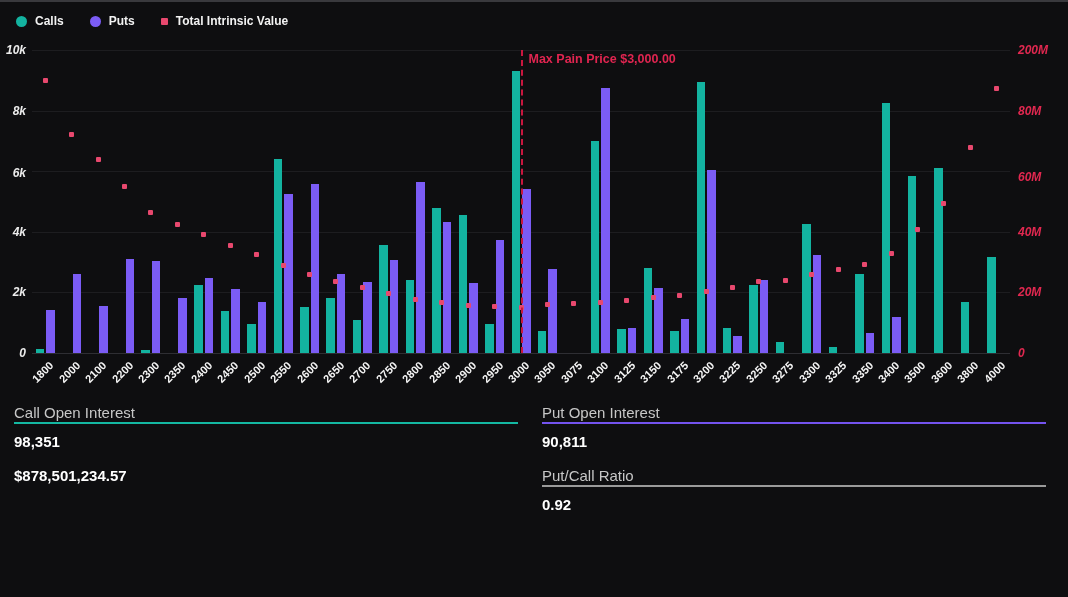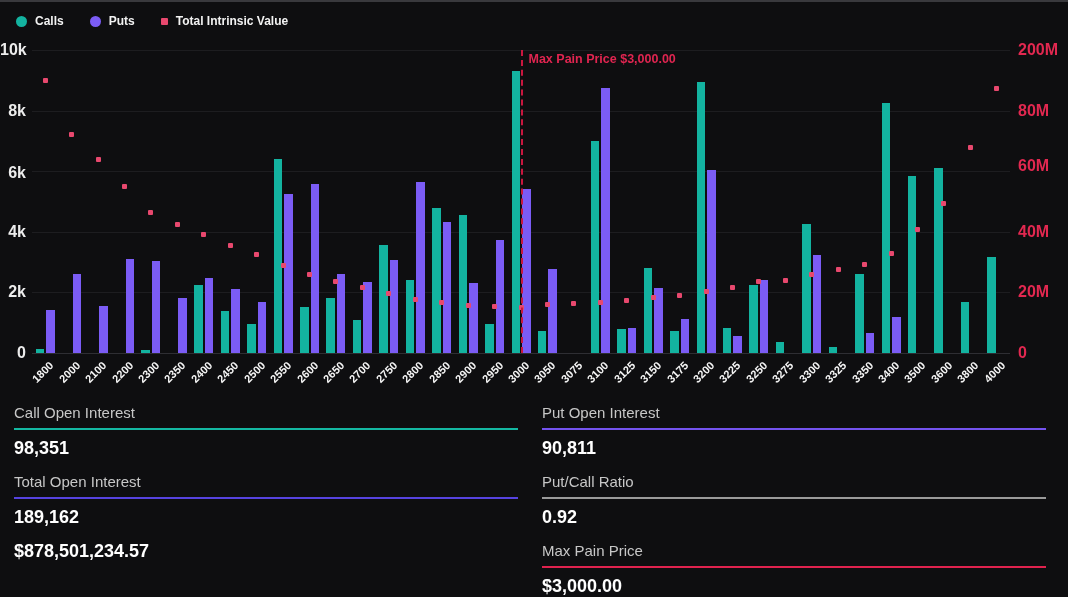--- a/index.html
+++ b/index.html
@@ -11,34 +11,34 @@
   .legend{position:absolute;left:16px;top:12px;display:flex;align-items:center;gap:26px;z-index:5;}
   .legend-item{display:flex;align-items:center;gap:8px;cursor:pointer;}
   .legend-item .swatch{display:inline-block;}
   .legend-item .swatch.circle{width:11px;height:11px;border-radius:50%;}
   .legend-item .swatch.square{width:7px;height:7px;border-radius:1px;}
   .legend-item .lg-label{color:#f2f2f2;font-size:12px;font-weight:700;}
 
   .plot{position:absolute;left:32px;top:48px;width:978px;height:303px;}
   .gridline{position:absolute;left:0;width:100%;height:1px;background:#1d1d20;}
   .gridline.base{background:#2e2e33;}
-  .ytick{position:absolute;font-size:16px;font-weight:700;line-height:14px;}
+  .ytick{position:absolute;font-size:12px;font-weight:700;line-height:14px;font-style:italic;}
   .ytick.left{left:0;width:26px;text-align:right;color:#ececec;}
   .ytick.right{left:1018px;width:46px;text-align:left;}
   .bar{position:absolute;bottom:0;}
   .dot{position:absolute;width:5px;height:5px;border-radius:1px;}
   .xtick{position:absolute;width:72px;text-align:right;color:#f5f5f5;font-size:11px;font-weight:700;transform:rotate(-45deg);transform-origin:100% 0;white-space:nowrap;}
   .maxpain-line{position:absolute;top:0;bottom:0;width:0;border-left:2px dashed #c9173f;}
   .maxpain-label{position:absolute;top:2px;font-size:12.5px;font-weight:700;color:#e02550;white-space:nowrap;}
 
   
   .summary{position:absolute;left:0;top:395px;width:1068px;box-sizing:border-box;display:grid;grid-template-columns:1fr 1fr;column-gap:24px;padding:7px 22px 0 14px;}
   .stat{margin-bottom:16px;}
-  .stat-label{color:#c7c7c7;font-size:15px;line-height:18px;padding-bottom:6px;border-bottom:2px solid #555;}
-  .stat-value{color:#ffffff;font-size:18px;font-weight:600;line-height:18px;margin-top:9px;}
+  .stat-label{color:#c7c7c7;font-size:15px;line-height:18px;border-bottom:2px solid #555;}
+  .stat-value{color:#ffffff;font-size:15px;font-weight:600;line-height:18px;margin-top:9px;}
 </style>
 </head>
 <body>
 
 <div class="app">
   <div class="chart-region">
     <div class="legend">
         <div class="legend-item">
           <span class="swatch circle" style="background: rgb(19, 179, 160);"></span>
           <span class="lg-label">Calls</span>
@@ -161,21 +161,21 @@
         <div class="dot" style="background: rgb(232, 72, 110); left: 962.284px; top: 35.981px;"></div>
         <div class="maxpain-line" style="left: 488.5px;"></div>
       </div>
   <div class="ytick left" style="top: 344px;">0</div>
       <div class="ytick right" style="top: 344px; color: rgb(226, 40, 80);">0</div>
       <div class="ytick left" style="top: 283.4px;">2k</div>
       <div class="ytick right" style="top: 283.4px; color: rgb(226, 40, 80);">20M</div>
       <div class="ytick left" style="top: 222.8px;">4k</div>
       <div class="ytick right" style="top: 222.8px; color: rgb(226, 40, 80);">40M</div>
       <div class="ytick left" style="top: 164px;">6k</div>
-      <div class="ytick right" style="top: 157px; color: rgb(226, 40, 80);">60M</div>
+      <div class="ytick right" style="top: 168px; color: rgb(226, 40, 80);">60M</div>
       <div class="ytick left" style="top: 101.6px;">8k</div>
       <div class="ytick right" style="top: 101.6px; color: rgb(226, 40, 80);">80M</div>
       <div class="ytick left" style="top: 41px;">10k</div>
       <div class="ytick right" style="top: 41px; color: rgb(226, 40, 80);">200M</div>
       <div class="xtick" style="left: -24.7838px; top: 357px;">1800</div>
       <div class="xtick" style="left: 1.64865px; top: 357px;">2000</div>
       <div class="xtick" style="left: 28.0811px; top: 357px;">2100</div>
       <div class="xtick" style="left: 54.5135px; top: 357px;">2200</div>
       <div class="xtick" style="left: 80.9459px; top: 357px;">2300</div>
       <div class="xtick" style="left: 107.378px; top: 357px;">2350</div>
@@ -211,35 +211,27 @@
       <div class="xtick" style="left: 900.351px; top: 357px;">3800</div>
       <div class="xtick" style="left: 926.784px; top: 357px;">4000</div>
     </div>
   <div class="summary">
     <div class="col">
         <div class="stat">
           <div class="stat-label" style="border-bottom-color: rgb(20, 184, 162);">Call Open Interest</div>
           <div class="stat-value">98,351</div>
         </div>
         <div class="stat">
-          <div class="stat-label" style="border-bottom-color: rgb(86, 67, 224);">Total Open Interest</div>
-          <div class="stat-value">189,162</div>
-        </div>
-        <div class="stat">
           <div class="stat-value">$878,501,234.57</div>
         </div>
       </div>
     <div class="col">
         <div class="stat">
           <div class="stat-label" style="border-bottom-color: rgb(116, 83, 239);">Put Open Interest</div>
           <div class="stat-value">90,811</div>
         </div>
         <div class="stat">
           <div class="stat-label" style="border-bottom-color: rgb(154, 154, 154);">Put/Call Ratio</div>
           <div class="stat-value">0.92</div>
         </div>
-        <div class="stat">
-          <div class="stat-label" style="border-bottom-color: rgb(224, 34, 78);">Max Pain Price</div>
-          <div class="stat-value">$3,000.00</div>
-        </div>
       </div>
   </div>
 </div>
 
 </body></html>

